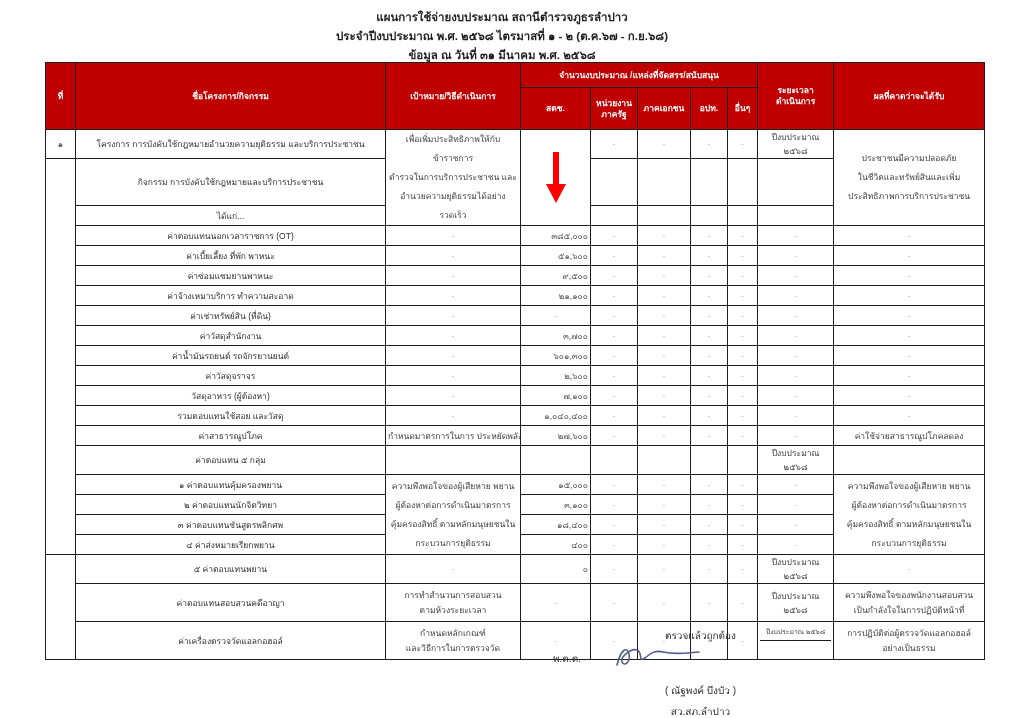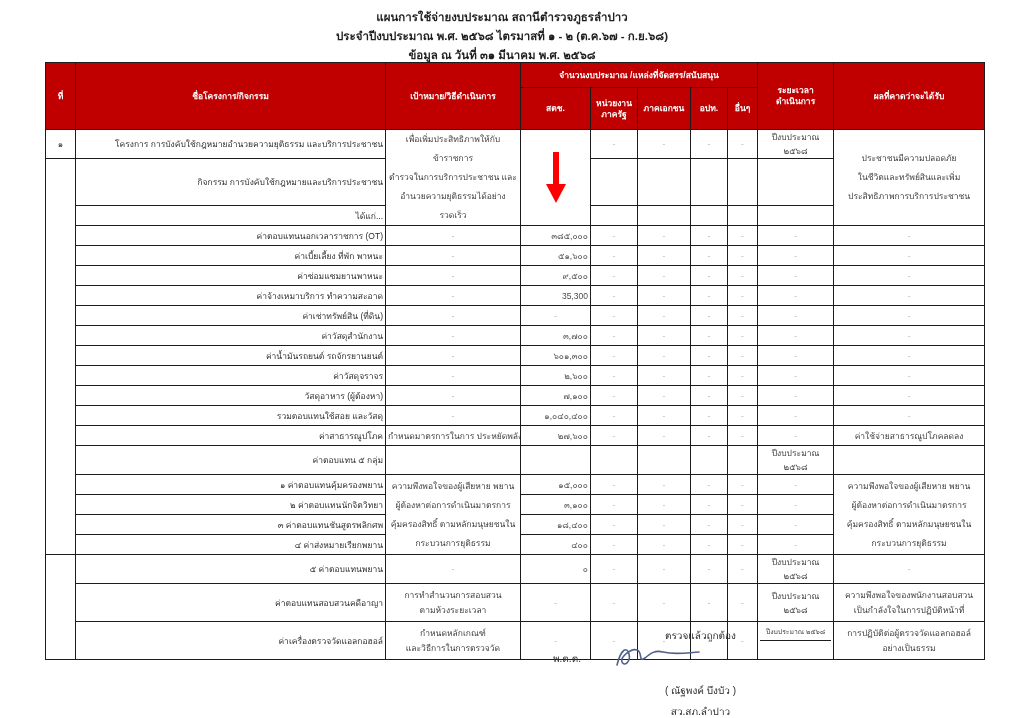--- a/index.html
+++ b/index.html
@@ -20,21 +20,21 @@
   }
   table.budget td{
     border:1px solid #1c1c1c;vertical-align:middle;overflow:hidden;
     font-size:8.5px;padding:0 2px;height:19px;
   }
   tr.r{height:19px;}
   tr.tall{height:38px;}
   thead tr.h1{height:25px;}
   thead tr.h2{height:42px;}
   td.no{text-align:center;font-size:8.5px;color:#2b2b2b;}
-  td.name{text-align:right;padding-left:4px;white-space:nowrap;color:#2b2b2b;margin-top:40px;}
+  td.name{text-align:center;padding-left:4px;white-space:nowrap;color:#2b2b2b;margin-top:40px;}
   td.tgt{text-align:center;font-size:7.3px;color:#3a3a3a;white-space:nowrap;}
   td.num{text-align:right;padding-right:5px;font-size:8px;color:#4a4a4a;}
   td.dash{text-align:center;font-size:8px;color:#bdbdbd;}
   td.per{text-align:center;font-size:6.8px;color:#3a3a3a;}
   td.res{text-align:center;font-size:7.3px;color:#3a3a3a;white-space:nowrap;}
   .pre{white-space:pre-line !important;line-height:19px;}
   .pre2{white-space:pre-line !important;line-height:15px;}
   .per-big{font-size:8.2px;}
   td.arrow-cell{text-align:center;vertical-align:middle;padding:0;}
   td.split{padding:0;vertical-align:top;}
@@ -157,21 +157,21 @@
       <td class="dash">-</td>
       <td class="dash">-</td>
       <td class="dash">-</td>
       <td class="dash">-</td>
       <td class="dash">-</td>
       <td class="dash">-</td>
     </tr>
     <tr class="r">
       <td class="name">ค่าจ้างเหมาบริการ ทำความสะอาด</td>
       <td class="dash">-</td>
-      <td class="num">35,300</td>
+      <td class="num">๒๑,๑๐๐</td>
       <td class="dash">-</td>
       <td class="dash">-</td>
       <td class="dash">-</td>
       <td class="dash">-</td>
       <td class="dash">-</td>
       <td class="dash">-</td>
     </tr>
     <tr class="r">
       <td class="name">ค่าเช่าทรัพย์สิน (ที่ดิน)</td>
       <td class="dash">-</td>

